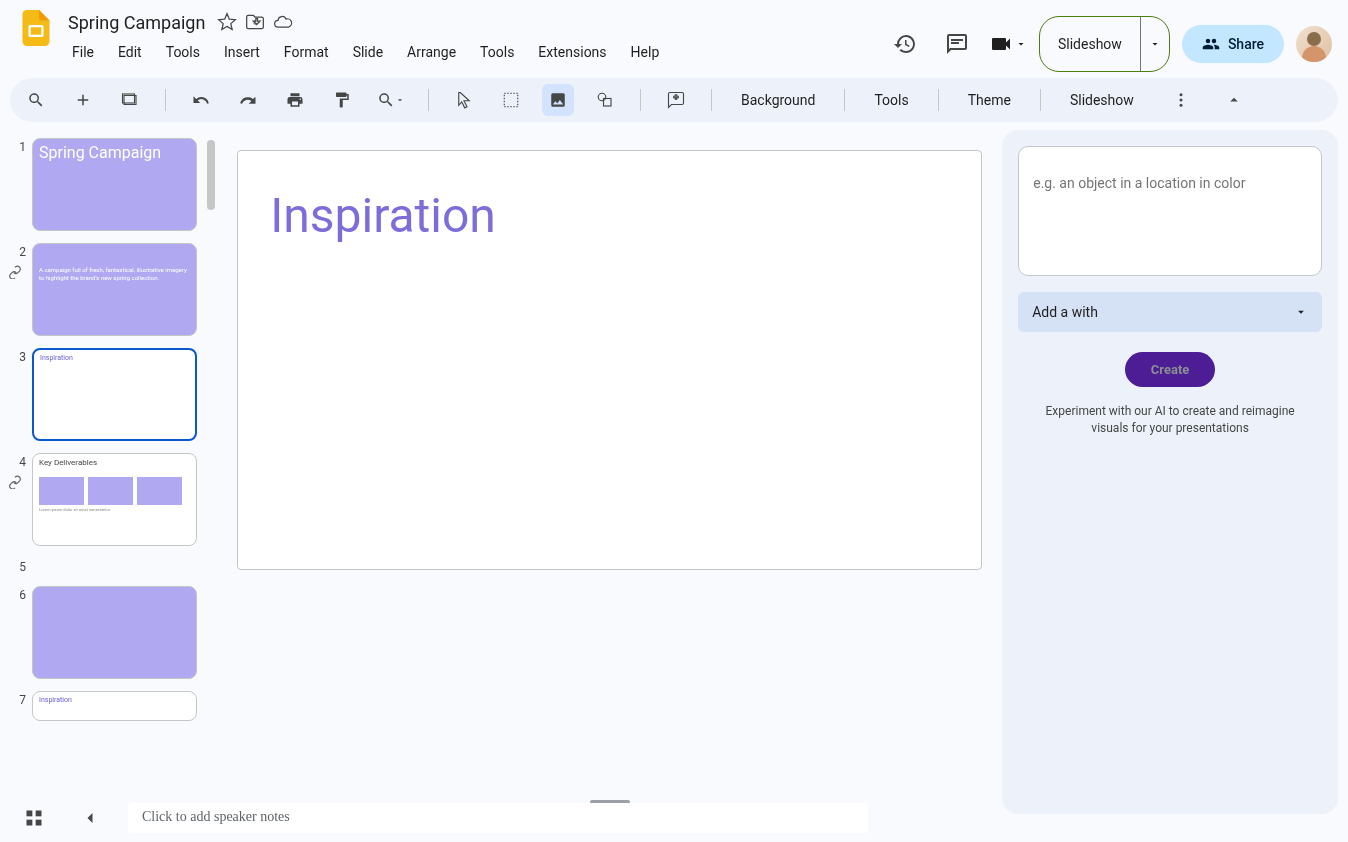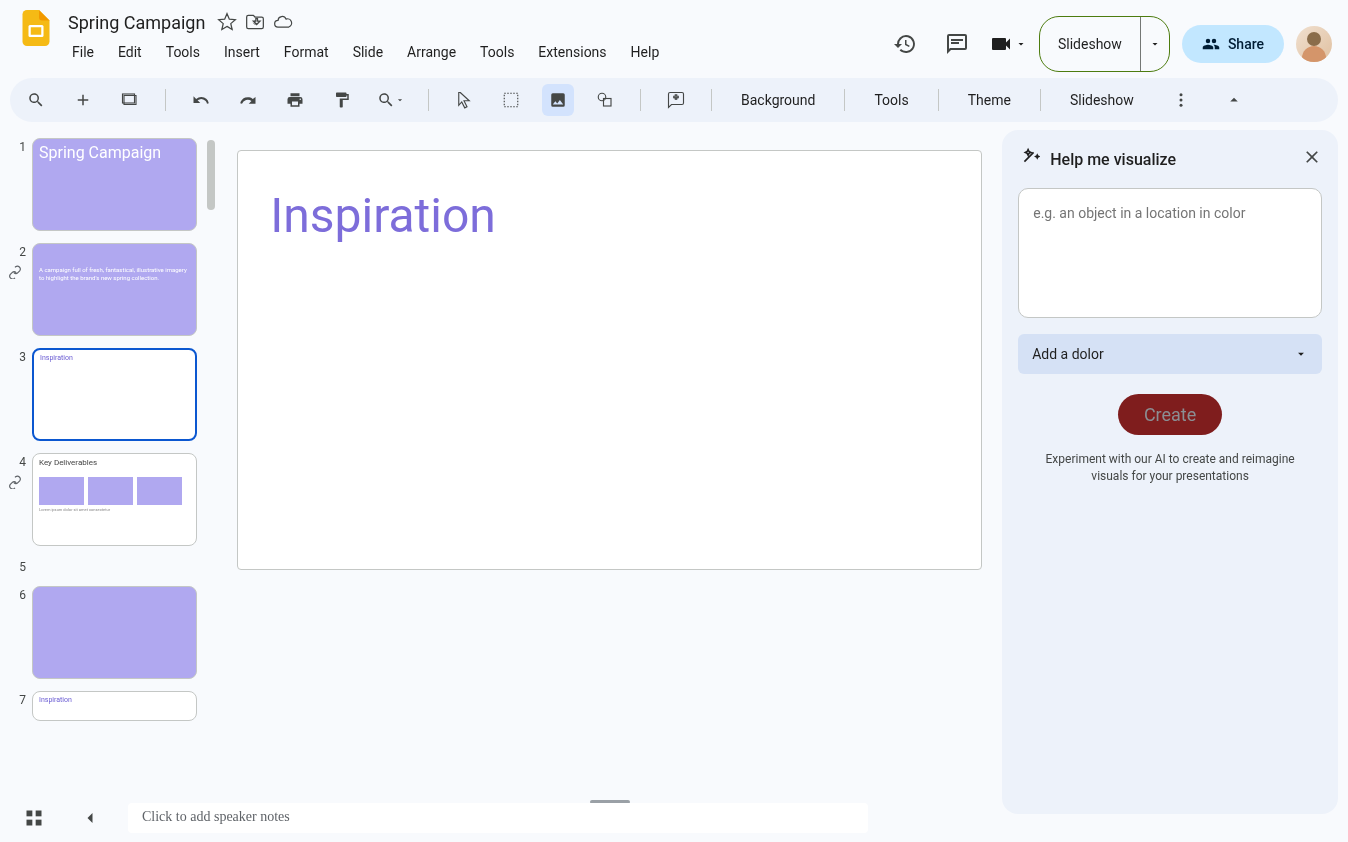--- a/index.html
+++ b/index.html
@@ -59,23 +59,23 @@
 .canvas { width: 745px; height: 420px; background: #fff; border: 1px solid #c4c7c5; border-radius: 4px; margin-top:10px; position: relative; }
 .canvas-title { font-size: 48px; color: #7d6dda; font-weight: 400; position: absolute; top: 36px; left: 32px; }
 .drag-handle{ width:40px; height:4px; border-radius:2px; background:#9aa0a6; margin-top:auto; margin-bottom:10px;}
 .notes-area { width: 740px; height: 30px; background: #fff; border-radius: 4px; color: #5f6368; font-size: 14px; padding: 6px 14px; font-family: Liberation Serif, serif; }
 
 
 .right-panel { width: 340px; background: #edf2fa; border-radius: 16px; margin: 0 10px 10px 0; padding: 16px; display: flex; flex-direction: column; }
 .rp-header { display: flex; align-items: center; gap: 10px; margin-bottom: 16px; }
 .rp-title { font-size: 16px; font-weight: 500; flex: 1; }
 .rp-close { cursor: pointer; color: #444746; }
-.rp-textarea { background: #fff; border: 1px solid #c4c7c5; border-radius: 10px; min-height: 130px; padding: 16px 14px; font-size: 14px; color: #5f6368; resize: none; font-family: inherit; }
+.rp-textarea { background: #fff; border: 1px solid #c4c7c5; border-radius: 10px; min-height: 130px; padding: 28px 14px; font-size: 14px; color: #5f6368; resize: none; font-family: inherit; }
 .rp-style { display: flex; align-items: center; justify-content: space-between; background: #d5e1f5; border-radius: 6px; padding: 12px 14px; margin-top: 16px; cursor: pointer; font-size: 14px; color: #1f1f1f; }
-.rp-create { align-self: center; background: #7f1d1d; color: #8b8e93; border-radius: 22px; padding: 10px 26px; font-size: 18px; margin-top: 20px; cursor: default; }
+.rp-create { align-self: center; background: #4c1d95; color: #8b8e93; border-radius: 22px; padding: 10px 26px; font-size: 13px; margin-top: 20px; cursor: default; font-weight: bold; }
 .rp-hint { font-size: 12px; color: #444746; text-align: center; margin-top: 16px; line-height: 1.4; padding: 0 10px;}
 
 
 .bottom-bar { position: absolute; bottom: 0; left: 0; right: 0; height: 48px; display: flex; align-items: center; padding: 0 16px; gap: 20px; }
 .bottom-btn { width: 36px; height: 36px; display: flex; align-items: center; justify-content: center; cursor: pointer; color: #444746; border-radius: 4px;}
 
 svg { fill: currentColor; }
 </style>
 </head>
 <body>
@@ -306,32 +306,23 @@
   </div>
 
   <div class="canvas-area">
     <div class="canvas">
       <div class="canvas-title">Inspiration</div>
     </div>
     <div class="drag-handle"></div>
   </div>
 
   <div class="right-panel">
-    <div class="rp-header">
-      <span><svg width="22" height="22" viewBox="0 0 24 24">
-            <path d="M7 17l10-10m-6-3l1 2 2 1-2 1-1 2-1-2-2-1 2-1 1-2zm10 6l.5 1 1 .5-1 .5-.5 1-.5-1-1-.5 1-.5.5-1z" stroke="currentColor" stroke-width="1.8" fill="none"></path>
-          </svg></span>
-      <span class="rp-title">Help me visualize</span>
-      <span class="rp-close"><svg width="20" height="20" viewBox="0 0 24 24">
-            <path d="M19 6.4L17.6 5 12 10.6 6.4 5 5 6.4 10.6 12 5 17.6 6.4 19 12 13.4 17.6 19 19 17.6 13.4 12z"></path>
-          </svg></span>
-    </div>
     <textarea class="rp-textarea" placeholder="e.g. an object in a location in color" style=""></textarea>
     <div class="rp-style">
-      <span>Add a dolor</span>
+      <span>Add a with</span>
       <svg width="14" height="14" viewBox="0 0 24 24">
           <path d="M7 10l5 5 5-5z"></path>
         </svg>
     </div>
     <div class="rp-create">Create</div>
     <div class="rp-hint">Experiment with our AI to create and reimagine visuals for your presentations</div>
   </div>
 </div>
 
 <div class="bottom-bar">

